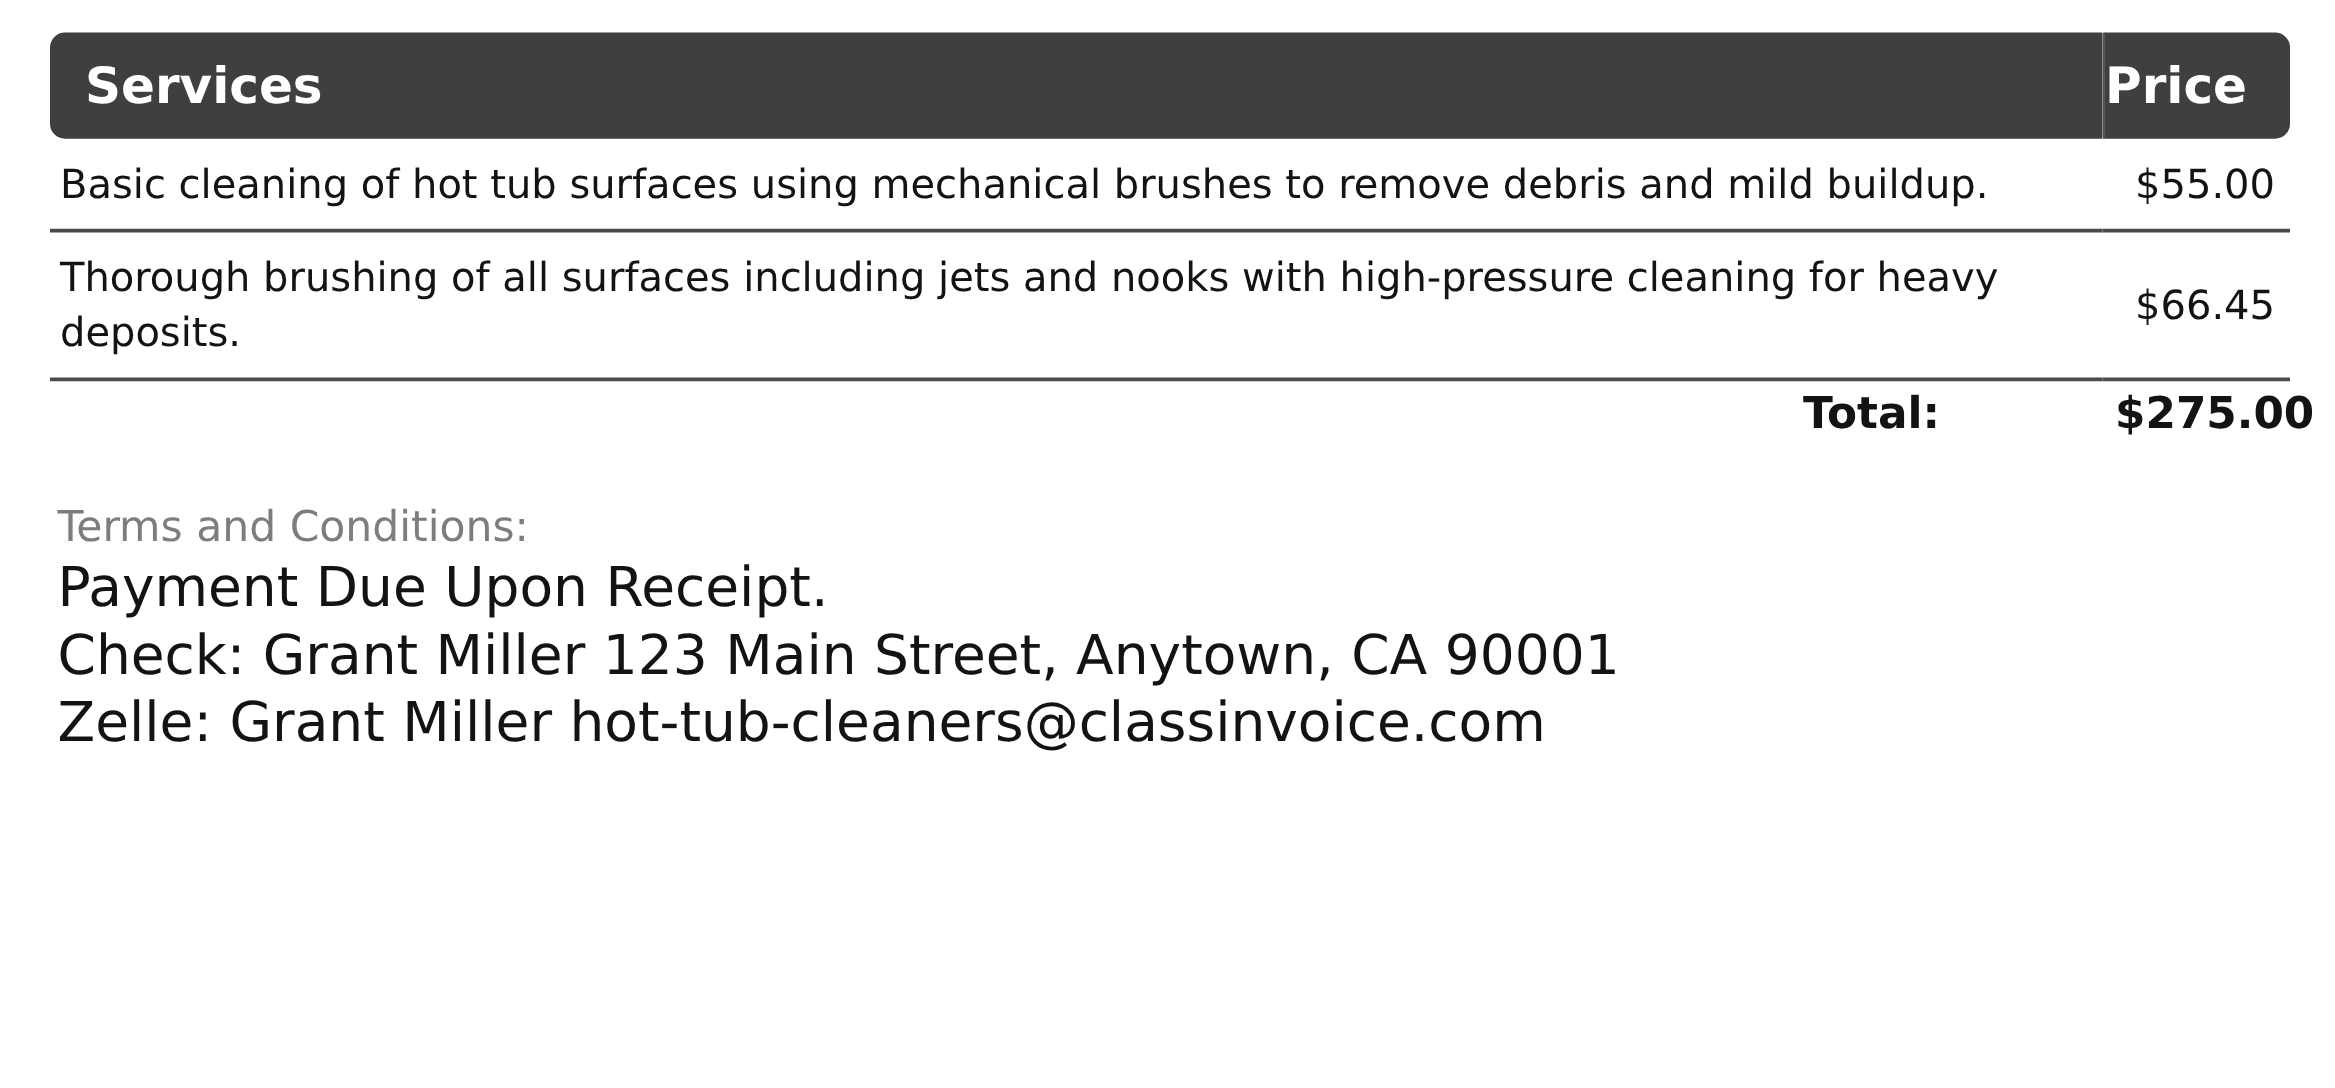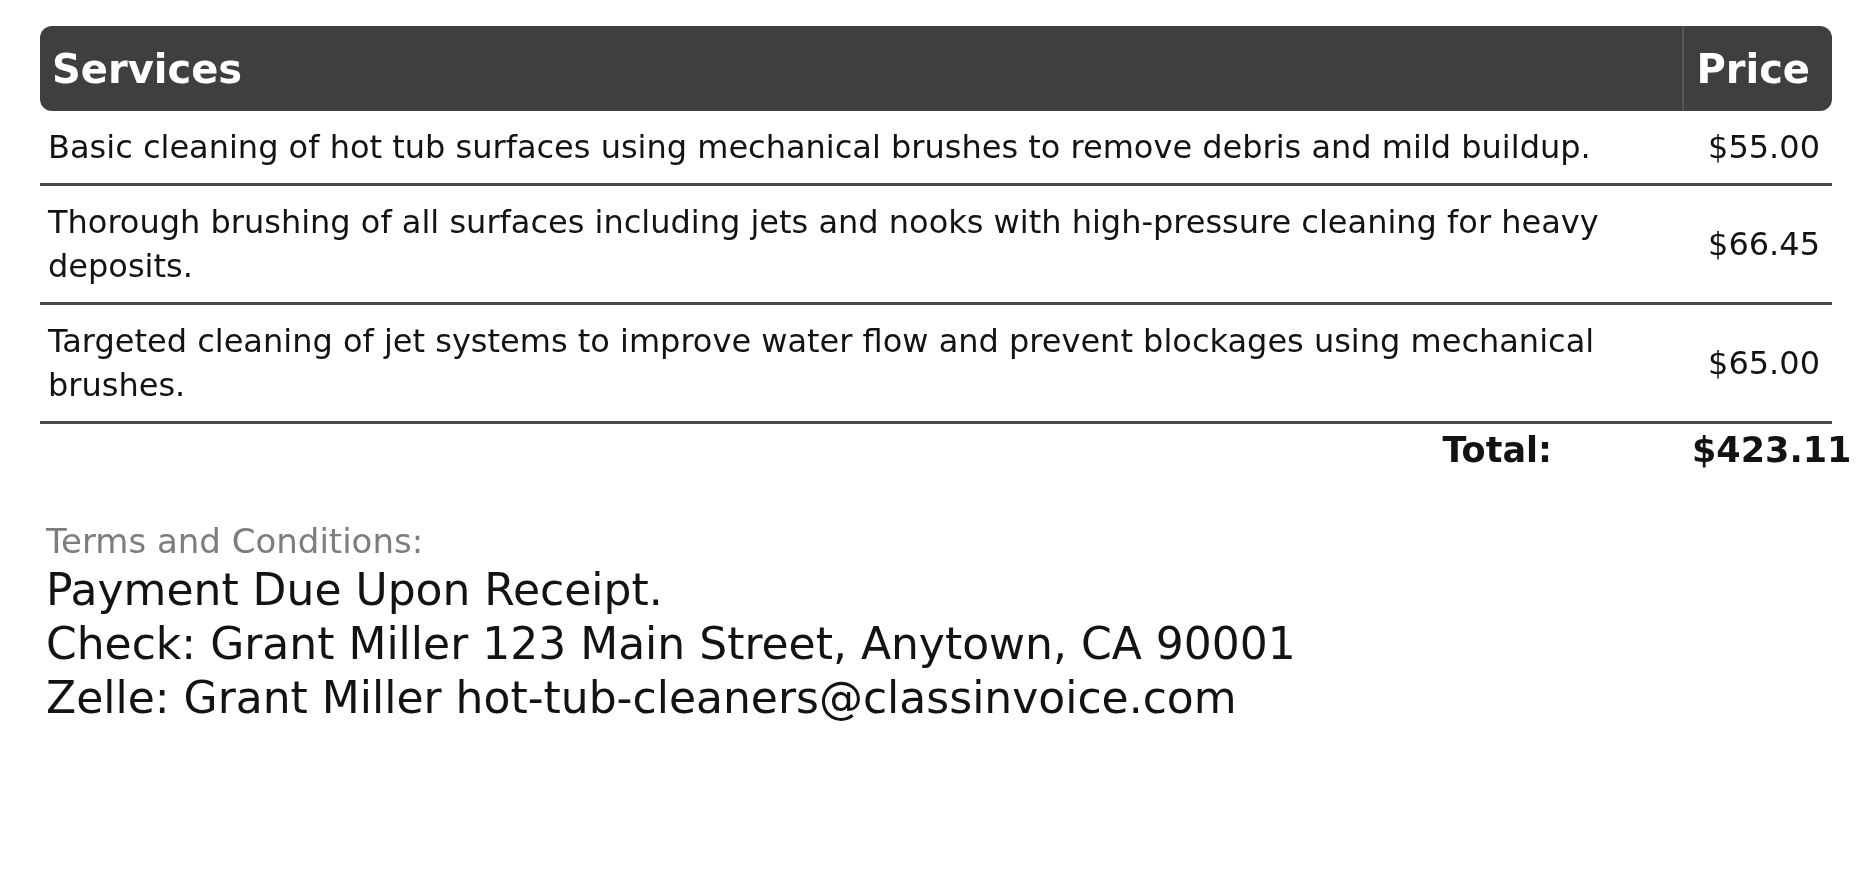--- a/index.html
+++ b/index.html
@@ -33,25 +33,25 @@
   thead th {
     background: var(--header-bg);
     color: var(--header-text);
     font-size: 40px;
     font-weight: bold;
     height: 85px;
     vertical-align: middle;
   }
   thead th.h-service {
     text-align: left;
-    padding-left: 12px;
+    padding-left: 28px;
     border-radius: 12px 0 0 12px;
   }
   thead th.h-price {
-    text-align: right;
+    text-align: left;
     padding-right: 22px;
     border-radius: 0 12px 12px 0;
     border-left: 2px solid #565656;
   }
 
   tbody td {
     font-size: 32px;
     line-height: 44px;
     padding: 14px 10px;
     vertical-align: middle;
@@ -121,27 +121,23 @@
     </thead>
     <tbody>
       <tr>
         <td class="cell-service">Basic cleaning of hot tub surfaces using mechanical brushes to remove debris and mild buildup.</td>
         <td class="cell-price">$55.00</td>
       </tr>
       <tr>
         <td class="cell-service">Thorough brushing of all surfaces including jets and nooks with high-pressure cleaning for heavy deposits.</td>
         <td class="cell-price">$66.45</td>
       </tr>
-      <tr>
-        <td class="cell-service">Targeted cleaning of jet systems to improve water flow and prevent blockages using mechanical brushes.</td>
-        <td class="cell-price">$65.00</td>
-      </tr>
       <tr class="total-row">
         <td class="total-label">Total:</td>
-        <td class="total-amount">$423.11</td>
+        <td class="total-amount">$275.00</td>
       </tr>
     </tbody>
   </table>
 
   <div class="terms">
     <div class="terms-heading">Terms and Conditions:</div>
     <div class="terms-line">Payment Due Upon Receipt.</div>
     <div class="terms-line">Check: Grant Miller 123 Main Street, Anytown, CA 90001</div>
     <div class="terms-line">Zelle: Grant Miller hot-tub-cleaners@classinvoice.com</div>
 

